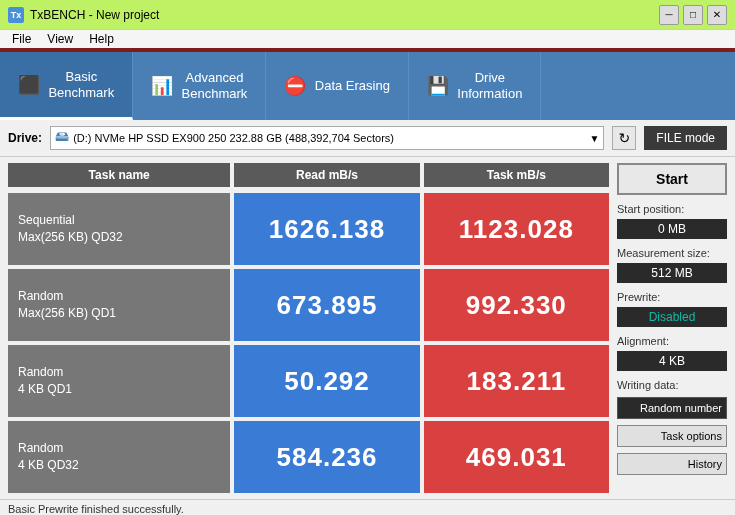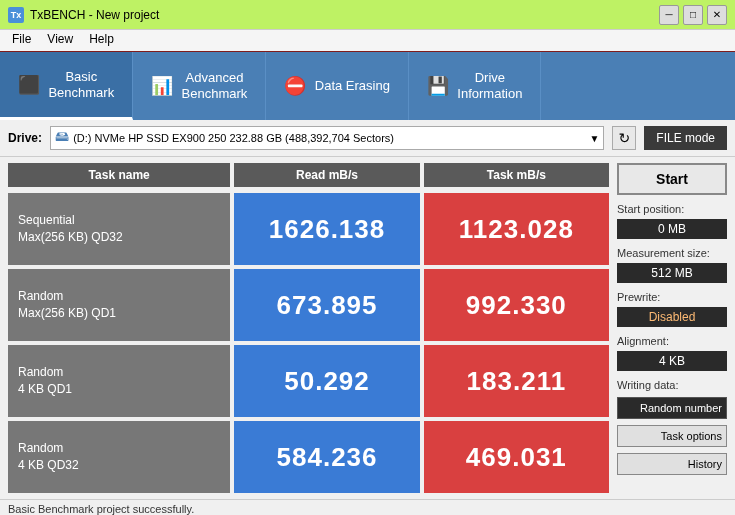--- a/index.html
+++ b/index.html
@@ -30,23 +30,23 @@
       width: 20px; height: 20px; border: 1px solid #999; background: #ddd;
       display: flex; align-items: center; justify-content: center; cursor: pointer;
       font-size: 10px; border-radius: 2px;
     }
 
     
     .menu-bar {
       background: #f5f5f5;
       height: 22px;
       display: flex;
-      align-items: flex-start;
+      align-items: flex-end;
       padding: 0 4px;
-      border-bottom: 1px solid #7f1d1d;
+      border-bottom: 4px solid #7f1d1d;
       font-size: 12px;
     }
     .menu-item {
       padding: 2px 8px;
       cursor: pointer;
       border-radius: 2px;
     }
 
     
     .toolbar {
@@ -204,21 +204,21 @@
     .panel-label { font-size: 11px; color: #333; margin-top: 4px; }
     .panel-value {
       background: #2a2a2a;
       color: white;
       text-align: center;
       padding: 3px 8px;
       font-size: 12px;
     }
     .panel-value.disabled-val {
       background: #2a2a2a;
-      color: #fdba74;
+      color: #14b8a6;
     }
     .action-btn {
       background: #e0e0e0;
       border: 1px solid #888;
       padding: 4px;
       font-size: 11px;
       cursor: pointer;
       text-align: right;
       width: 100%;
       margin-top: 2px;
@@ -357,16 +357,16 @@
       <div class="panel-label">Writing data:</div>
       <button class="action-btn random-btn">Random number</button>
 
       <button class="action-btn">Task options</button>
       <button class="action-btn">History</button>
     </div>
 
   </div>
 
   <div class="status-bar">
-    <span>Basic Benchmark project successfully.</span>
+    <span>Basic Prewrite finished successfully.</span>
   </div>
 
 </div>
 
 </body></html>

